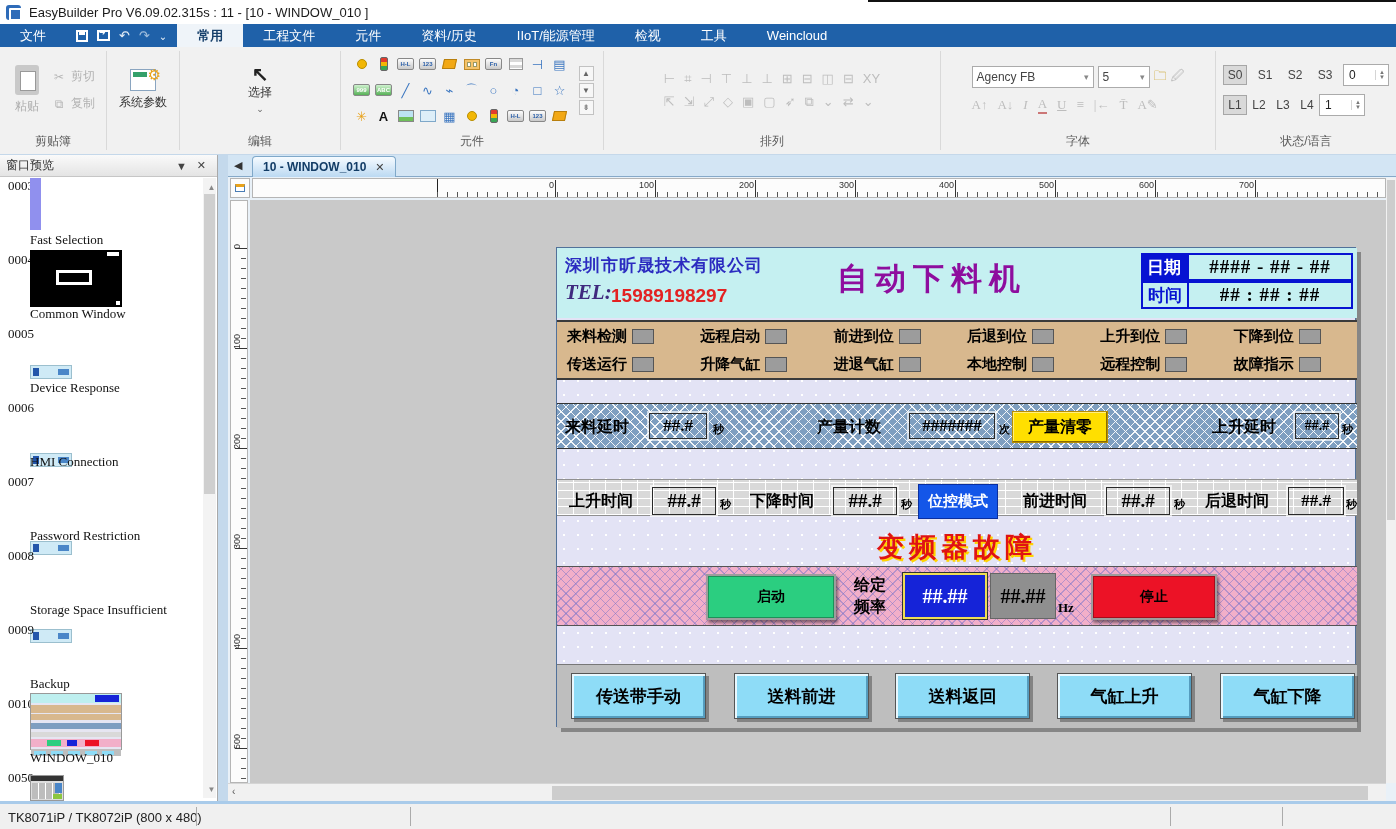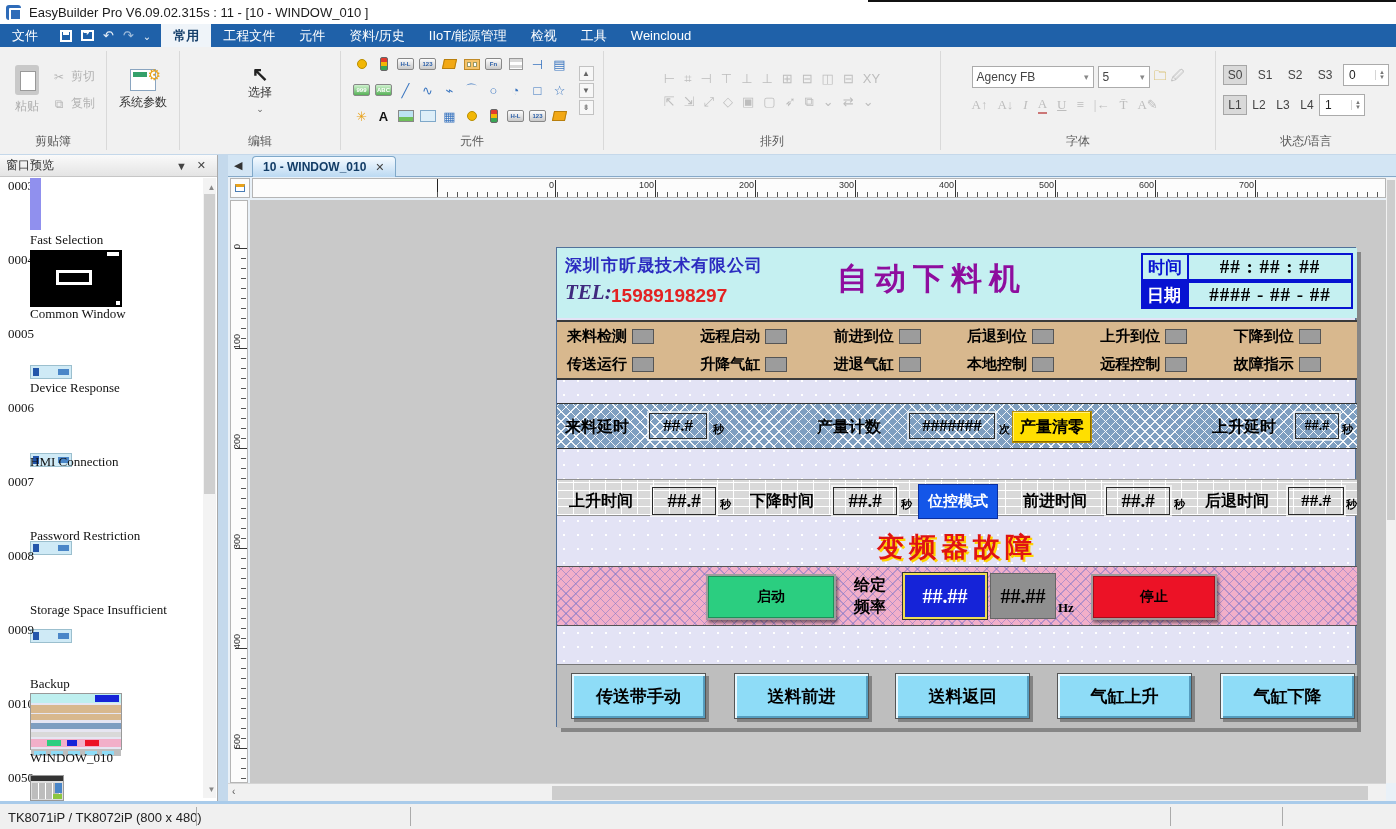--- a/index.html
+++ b/index.html
@@ -12,21 +12,21 @@
               display:flex; align-items:center; padding-left:6px; }
   #titlebar .appicon { width:15px; height:15px; background:#2E6BB8; border-radius:3px; position:relative; }
   #titlebar .appicon::after { content:""; position:absolute; left:3px; top:3px; width:9px; height:9px;
               border:2px solid #fff; border-radius:1px; }
   #titlebar .title { margin-left:8px; font-size:13px; color:#1a1a1a; }
   #topline { position:absolute; left:868px; top:0; width:528px; height:2px; background:#111; }
 
   
   #menubar { position:absolute; left:0; top:24px; width:1396px; height:23px; background:#1F61A9;
              display:flex; align-items:stretch; color:#fff; font-size:13px; }
-  #menubar .mitem { display:flex; align-items:center; padding:0 12px; cursor:default; }
+  #menubar .mitem { display:flex; align-items:center; padding:0 20px; cursor:default; }
   #menubar .mitem.active { background:#EFF4F9; color:#17406B; font-weight:bold; }
   #menubar .qat { display:flex; align-items:center; gap:9px; padding:0 10px; }
   .qicon { color:#E8F0F8; font-size:13px; line-height:1; }
   .qicon.save { width:12px; height:12px; border:2px solid #fff; position:relative; }
   .qicon.save::after { content:""; position:absolute; left:1px; top:-1px; width:6px; height:4px; background:#fff; }
   .qicon.export { width:13px; height:11px; border:2px solid #fff; position:relative; }
   .qicon.export::after { content:"➜"; position:absolute; left:0px; top:-3px; font-size:8px; color:#fff; }
   .qicon.undo::before { content:"↶"; } .qicon.redo::before { content:"↷"; opacity:.65; }
   .qicon.caret::before { content:"⌄"; font-size:10px; }
 
@@ -587,27 +587,27 @@
     <div id="canvas-bg">
 
       <div id="design">
 
         <div class="dz dz-banner">
           <span class="d-el" id="company">深圳市昕晟技术有限公司</span>
           <span class="d-el" id="tel-label">TEL:</span>
           <span class="d-el" id="tel-number">15989198297</span>
           <span class="d-el" id="screen-title">自动下料机</span>
           <div class="d-el" id="dtblock">
+            <div class="dtrow" id="daterow">
+              <span class="lab">日期</span>
+              <span class="val">#### - ## - ##</span>
+            </div>
             <div class="dtrow" id="timerow">
               <span class="lab">时间</span>
               <span class="val">## : ## : ##</span>
-            </div>
-            <div class="dtrow" id="daterow">
-              <span class="lab">日期</span>
-              <span class="val">#### - ## - ##</span>
             </div>
           </div>
         </div>
 
         <div class="dz dz-ind">
           <div class="ind-cell">
               <span class="ind-label">来料检测</span>
               <span class="ind-box"></span>
             </div>
           <div class="ind-cell">
@@ -656,21 +656,21 @@
             </div>
         </div>
 
         <div class="dz dz-delay hatchblue">
           <span class="d-el dlabel" style="left:8px;top:13px">来料延时</span>
           <span class="d-el vbox" style="left:92px;top:9px;width:58px;height:26px">##.#</span>
           <span class="d-el dunit" style="left:156px;top:18px">秒</span>
           <span class="d-el dlabel" style="left:260px;top:13px">产量计数</span>
           <span class="d-el vbox" style="left:352px;top:9px;width:86px;height:26px">#######</span>
           <span class="d-el dunit" style="left:442px;top:18px">次</span>
-          <span class="d-el" style="left:455px;top:7px;width:80px;height:32px;background:#FFDF00;border:1px solid #B98E00;box-shadow:inset -1px -1px 0 #8A6D00, inset 1px 1px 0 rgba(255,255,255,.5);display:flex;align-items:center;justify-content:center;font-weight:bold;font-size:16px">产量清零</span>
+          <span class="d-el" style="left:455px;top:7px;width:96px;height:32px;background:#FFDF00;border:1px solid #B98E00;box-shadow:inset -1px -1px 0 #8A6D00, inset 1px 1px 0 rgba(255,255,255,.5);display:flex;align-items:center;justify-content:center;font-weight:bold;font-size:16px">产量清零</span>
           <span class="d-el dlabel" style="left:655px;top:13px">上升延时</span>
           <span class="d-el vbox" style="left:738px;top:9px;width:44px;height:26px;font-size:14px">##.#</span>
           <span class="d-el dunit" style="left:785px;top:18px">秒</span>
         </div>
 
         <div class="dz dz-brick brick">
           <span class="d-el dlabel" style="left:12px;top:11px">上升时间</span>
           <span class="d-el vbox" style="left:95px;top:7px;width:64px;height:28px;font-size:19px">##.#</span>
           <span class="d-el dunit" style="left:163px;top:17px">秒</span>
           <span class="d-el dlabel" style="left:193px;top:11px">下降时间</span>

